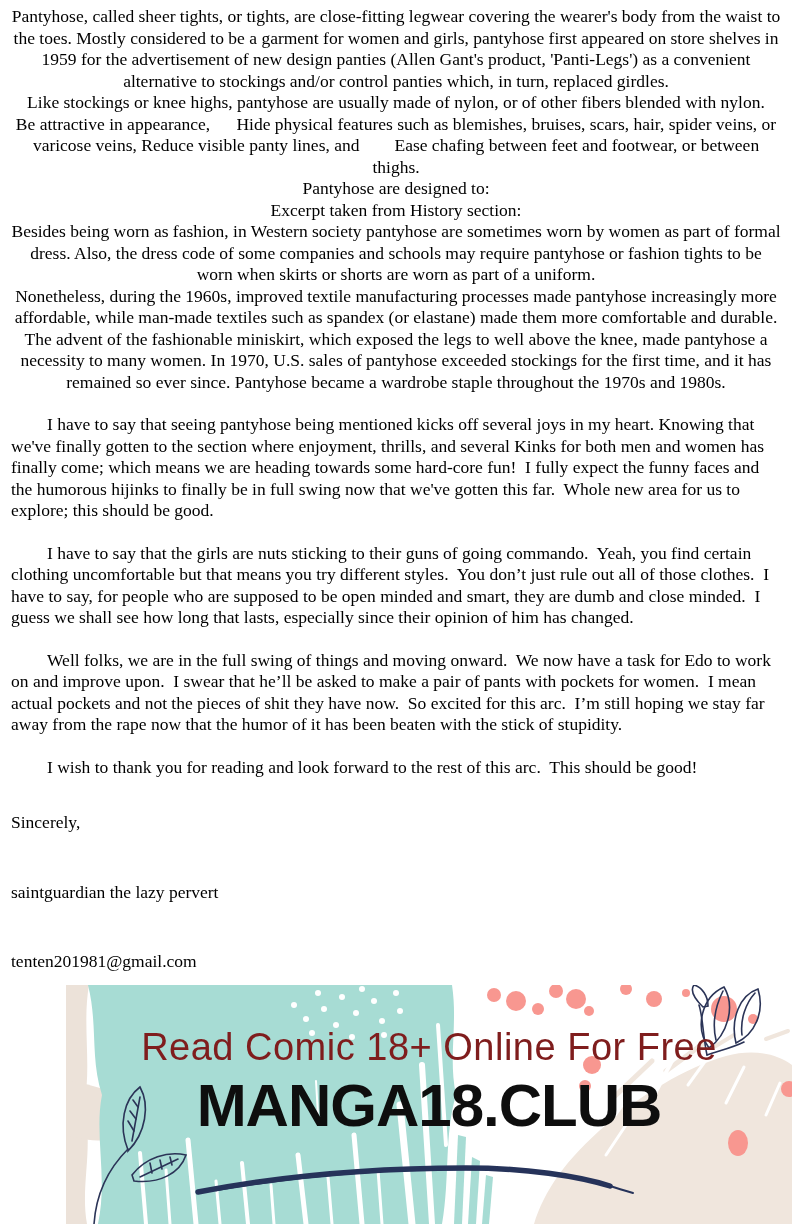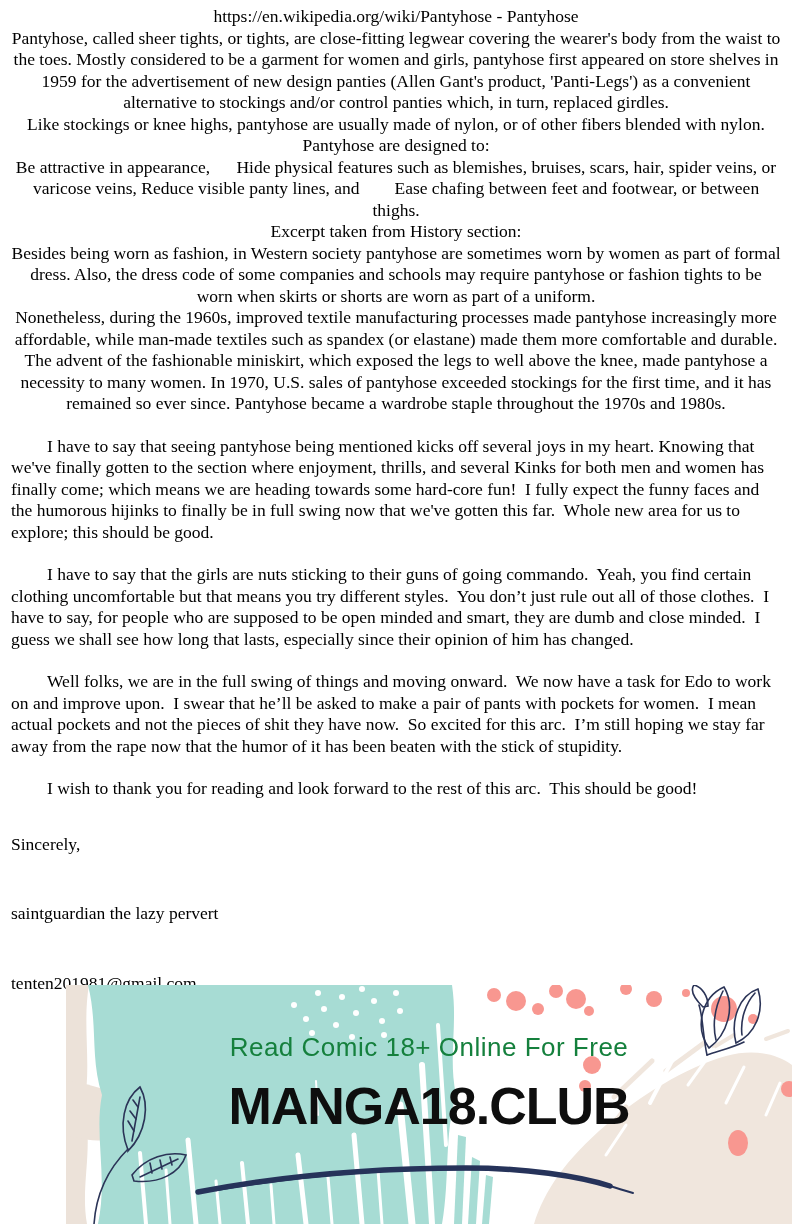--- a/index.html
+++ b/index.html
@@ -19,38 +19,37 @@
   .sig-line{white-space:pre-wrap;margin-top:48px;}
 
   .banner{
     position:absolute;left:66px;top:985px;width:726px;height:239px;
     background:#ffffff;overflow:hidden;cursor:pointer;
   }
   .banner svg.art{position:absolute;left:0;top:0;width:726px;height:239px;}
   .banner .tagline{
     position:absolute;top:40px;left:0;width:100%;text-align:center;
     font-family:"Liberation Sans","DejaVu Sans",sans-serif;
-    font-size:26px;line-height:44px;color:#15803d;letter-spacing:0.5px;
+    font-size:38px;line-height:44px;color:#7f1d1d;letter-spacing:0.5px;
   }
   .banner .sitename{
     position:absolute;top:88px;left:0;width:100%;text-align:center;
     font-family:"Liberation Sans","DejaVu Sans",sans-serif;
-    font-size:52px;line-height:66px;font-weight:bold;letter-spacing:-1px;color:#0e0e0e;
+    font-size:60px;line-height:66px;font-weight:bold;letter-spacing:-1px;color:#0e0e0e;
   }
 </style>
 </head>
 <body>
 
 <div class="page-text">
   <div class="wiki-block">
-    <div class="wiki-line">https://en.wikipedia.org/wiki/Pantyhose - Pantyhose</div>
     <div class="wiki-line">Pantyhose, called sheer tights, or tights, are close-fitting legwear covering the wearer's body from the waist to the toes. Mostly considered to be a garment for women and girls, pantyhose first appeared on store shelves in 1959 for the advertisement of new design panties (Allen Gant's product, 'Panti-Legs') as a convenient alternative to stockings and/or control panties which, in turn, replaced girdles.</div>
     <div class="wiki-line">Like stockings or knee highs, pantyhose are usually made of nylon, or of other fibers blended with nylon.</div>
+    <div class="wiki-line">Be attractive in appearance,&nbsp;&nbsp;&nbsp;&nbsp;&nbsp;&nbsp;Hide physical features such as blemishes, bruises, scars, hair, spider veins, or varicose veins, Reduce visible panty lines, and&nbsp;&nbsp;&nbsp;&nbsp;&nbsp;&nbsp;&nbsp;&nbsp;Ease chafing between feet and footwear, or between thighs.</div>
     <div class="wiki-line">Pantyhose are designed to:</div>
-    <div class="wiki-line">Be attractive in appearance,&nbsp;&nbsp;&nbsp;&nbsp;&nbsp;&nbsp;Hide physical features such as blemishes, bruises, scars, hair, spider veins, or varicose veins, Reduce visible panty lines, and&nbsp;&nbsp;&nbsp;&nbsp;&nbsp;&nbsp;&nbsp;&nbsp;Ease chafing between feet and footwear, or between thighs.</div>
     <div class="wiki-line">Excerpt taken from History section:</div>
     <div class="wiki-line">Besides being worn as fashion, in Western society pantyhose are sometimes worn by women as part of formal dress. Also, the dress code of some companies and schools may require pantyhose or fashion tights to be worn when skirts or shorts are worn as part of a uniform.</div>
     <div class="wiki-line">Nonetheless, during the 1960s, improved textile manufacturing processes made pantyhose increasingly more affordable, while man-made textiles such as spandex (or elastane) made them more comfortable and durable. The advent of the fashionable miniskirt, which exposed the legs to well above the knee, made pantyhose a necessity to many women. In 1970, U.S. sales of pantyhose exceeded stockings for the first time, and it has remained so ever since. Pantyhose became a wardrobe staple throughout the 1970s and 1980s.</div>
   </div>
 
   <div class="letter">
     <p class="body-para">I have to say that seeing pantyhose being mentioned kicks off several joys in my heart. Knowing that we've finally gotten to the section where enjoyment, thrills, and several Kinks for both men and women has finally come; which means we are heading towards some hard-core fun!  I fully expect the funny faces and the humorous hijinks to finally be in full swing now that we've gotten this far.  Whole new area for us to explore; this should be good.</p>
     <p class="body-para">I have to say that the girls are nuts sticking to their guns of going commando.  Yeah, you find certain clothing uncomfortable but that means you try different styles.  You don’t just rule out all of those clothes.  I have to say, for people who are supposed to be open minded and smart, they are dumb and close minded.  I guess we shall see how long that lasts, especially since their opinion of him has changed.</p>
     <p class="body-para">Well folks, we are in the full swing of things and moving onward.  We now have a task for Edo to work on and improve upon.  I swear that he’ll be asked to make a pair of pants with pockets for women.  I mean actual pockets and not the pieces of shit they have now.  So excited for this arc.  I’m still hoping we stay far away from the rape now that the humor of it has been beaten with the stick of stupidity.</p>
     <p class="body-para">I wish to thank you for reading and look forward to the rest of this arc.  This should be good!</p>

